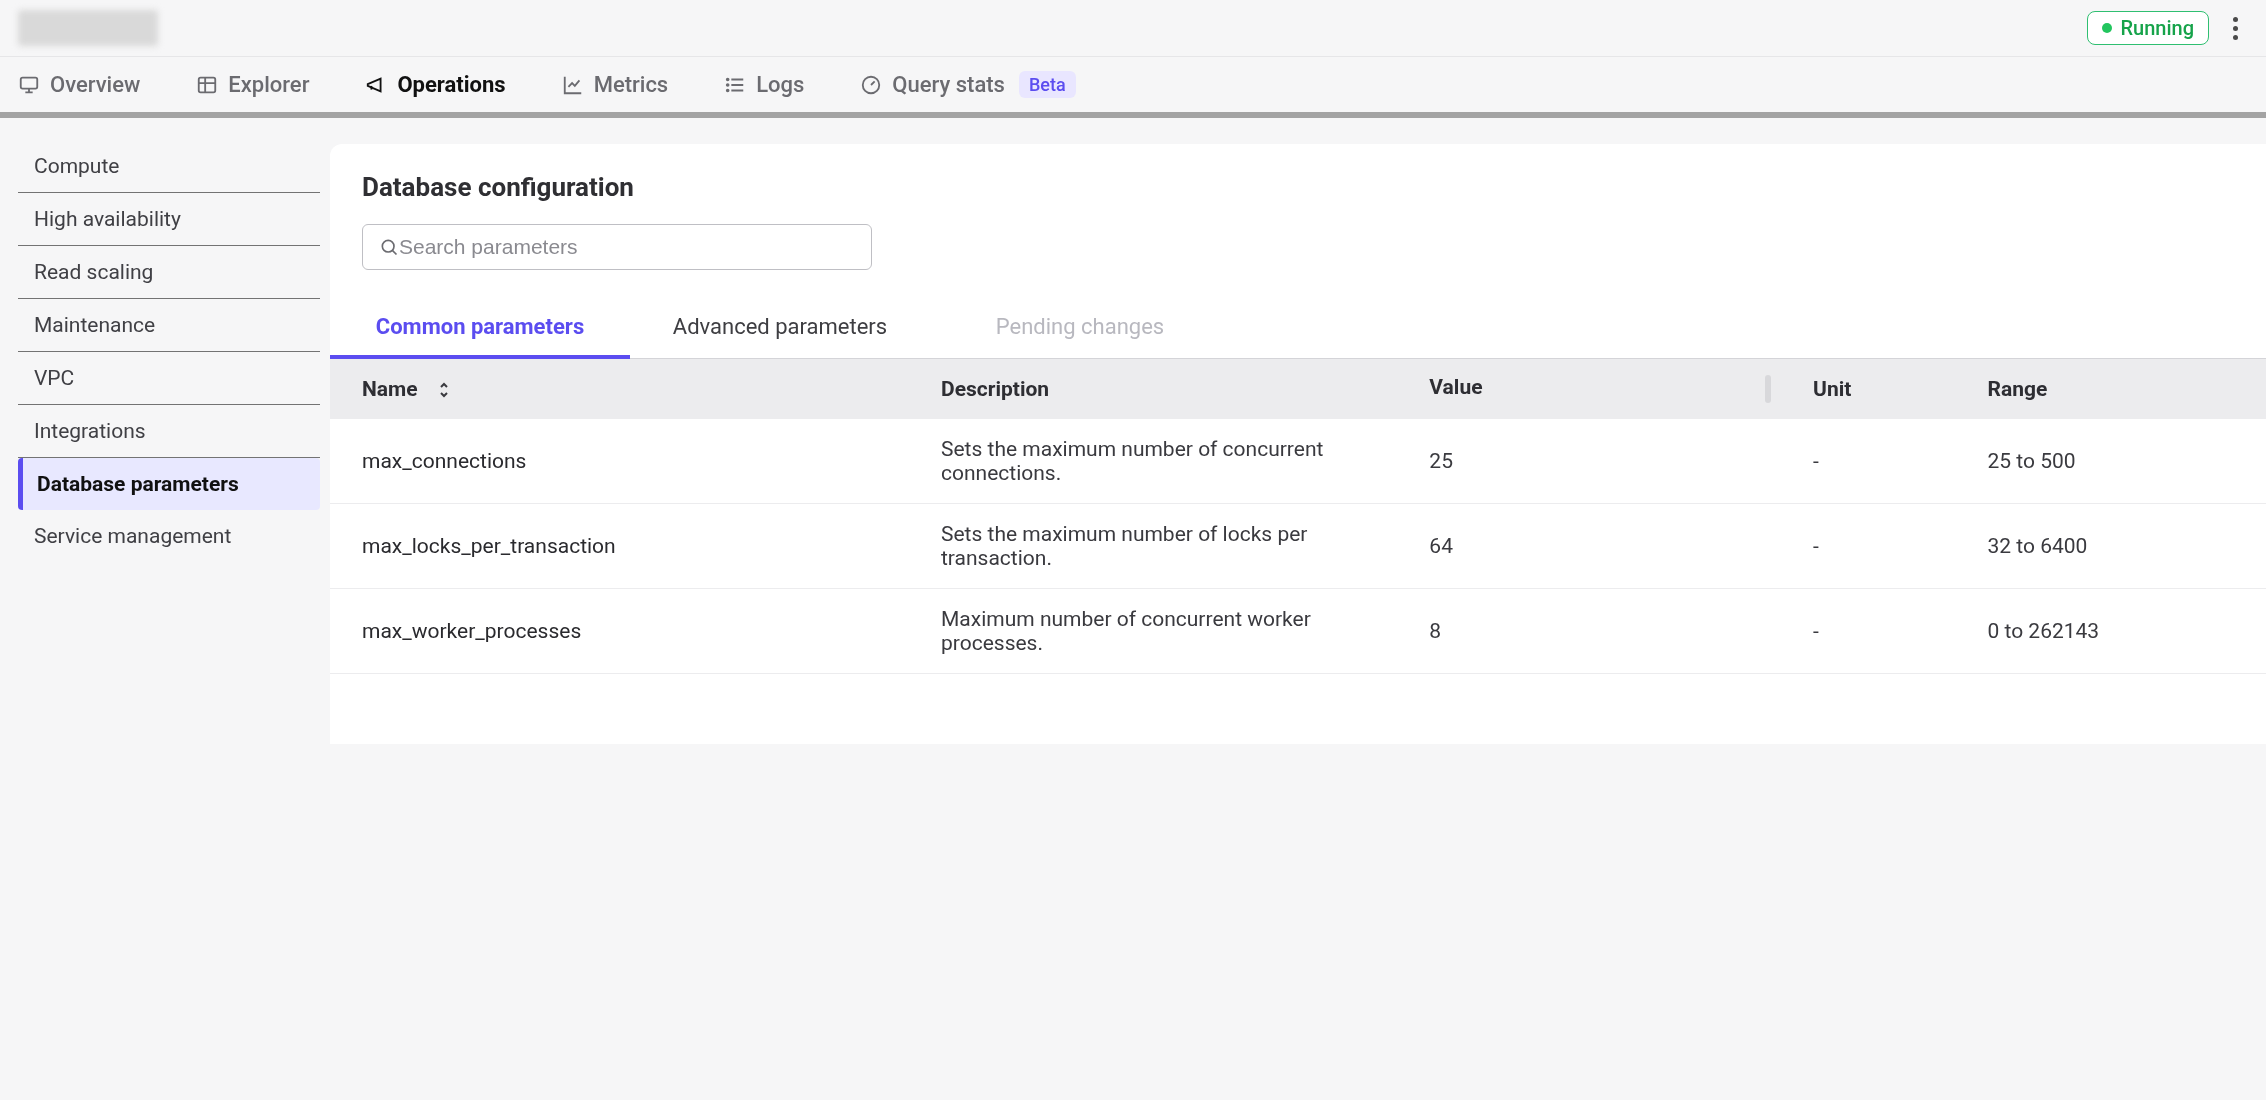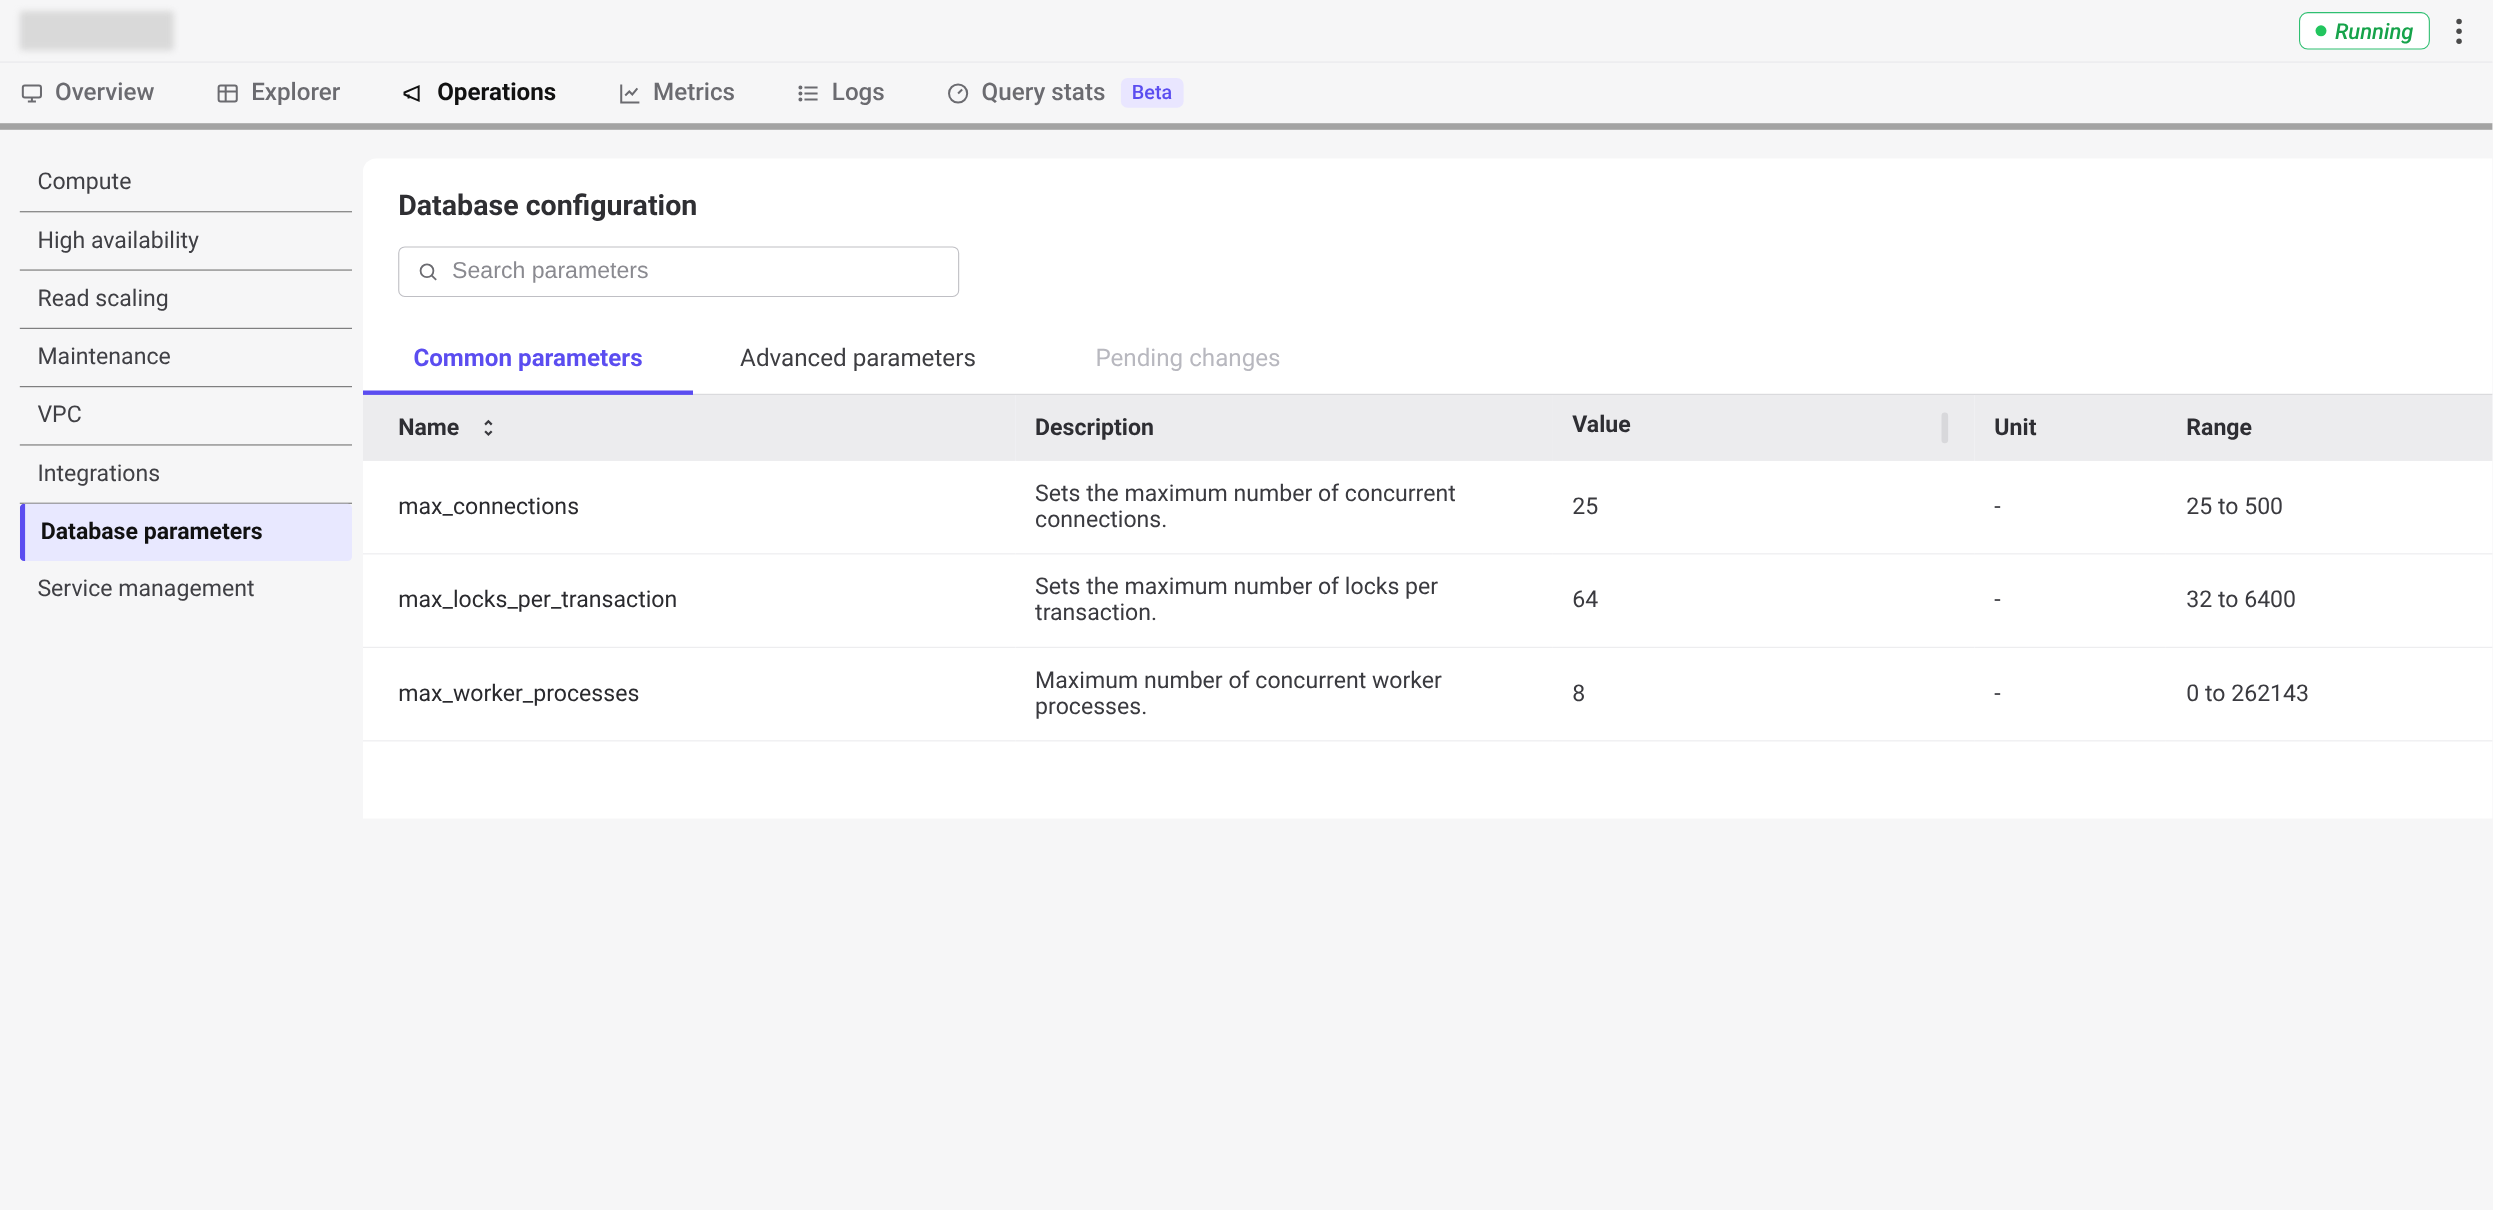--- a/index.html
+++ b/index.html
@@ -19,21 +19,21 @@
     padding: 10px 22px 10px 18px;
     border-bottom: 1px solid #e6e6e8;
     background: #f6f6f7;
   }
   .logo {
     width: 140px; height: 36px;
     background: #d9d9d9; 
     border-radius: 3px;
     filter: blur(3px);
   }
-  .top-right { display: flex; align-items: flex-start; gap: 18px; font-style: italic; }
+  .top-right { display: flex; align-items: flex-start; gap: 18px; }
   .status-pill {
     display: inline-flex; align-items: center; gap: 8px;
     border: 1.5px solid #2fbf71;
     color: #16a34a;
     padding: 4px 14px;
     border-radius: 8px;
     font-size: 20px;
     font-weight: 500;
     background: #fff;
   }
@@ -95,21 +95,21 @@
     border-radius: 12px 0 0 0;
     padding: 28px 0 0 0;
     min-height: 600px;
   }
   .panel-title {
     font-size: 26px; font-weight: 700; color: #2f2f33;
     padding: 0 32px 22px 32px;
   }
   .search-wrap { padding: 0 32px 28px 32px; }
   .search-box {
-    display: flex; align-items: center; gap: 12px;
+    display: flex; align-items: center; 
     border: 1.5px solid #bfbfc4;
     border-radius: 6px;
     padding: 10px 16px;
     width: 510px;
   }
   .search-box input {
     border: none; outline: none; font-size: 21px; color: #444; flex:1;
     background: transparent;
   }
   .search-box input::placeholder { color: #8a8a90; }

